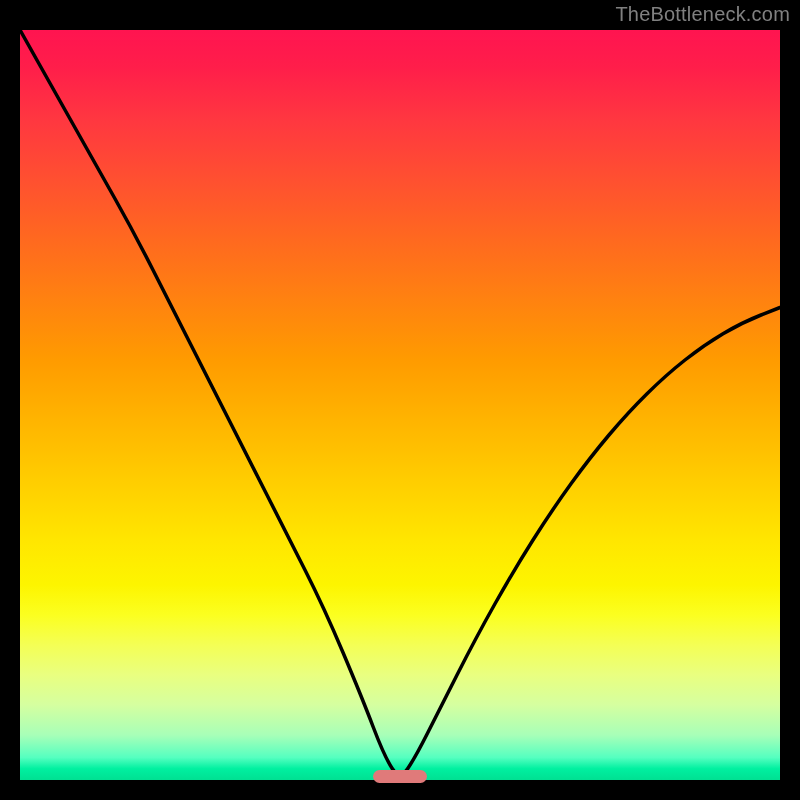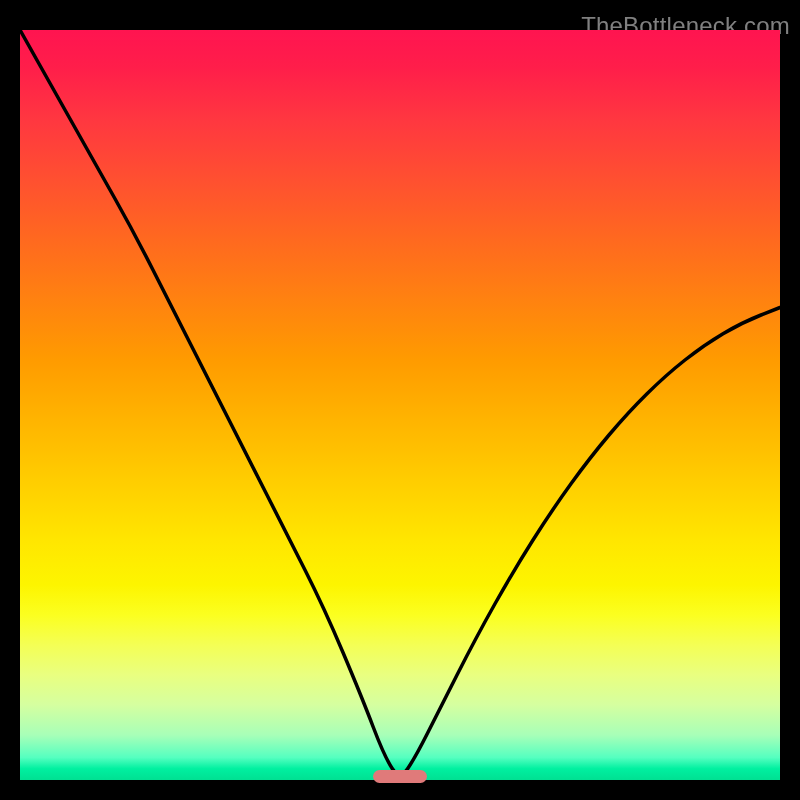--- a/index.html
+++ b/index.html
@@ -39,24 +39,24 @@
       #e9ff80 86%,
       #d5ffa0 90%,
       #a8ffb8 94%,
       #55ffc0 97%,
       #00f0a0 98.5%,
       #00e092 100%
     );
   }
   .watermark {
     position: absolute;
-    top: 12px;
+    top: 3px;
     right: 10px;
     font-family: Arial, Helvetica, sans-serif;
-    font-size: 24px;
+    font-size: 20px;
     color: #808080;
     letter-spacing: 0.2px;
   }
   svg.curve {
     position: absolute;
     left: 0;
     top: 0;
     width: 760px;
     height: 750px;
   }

